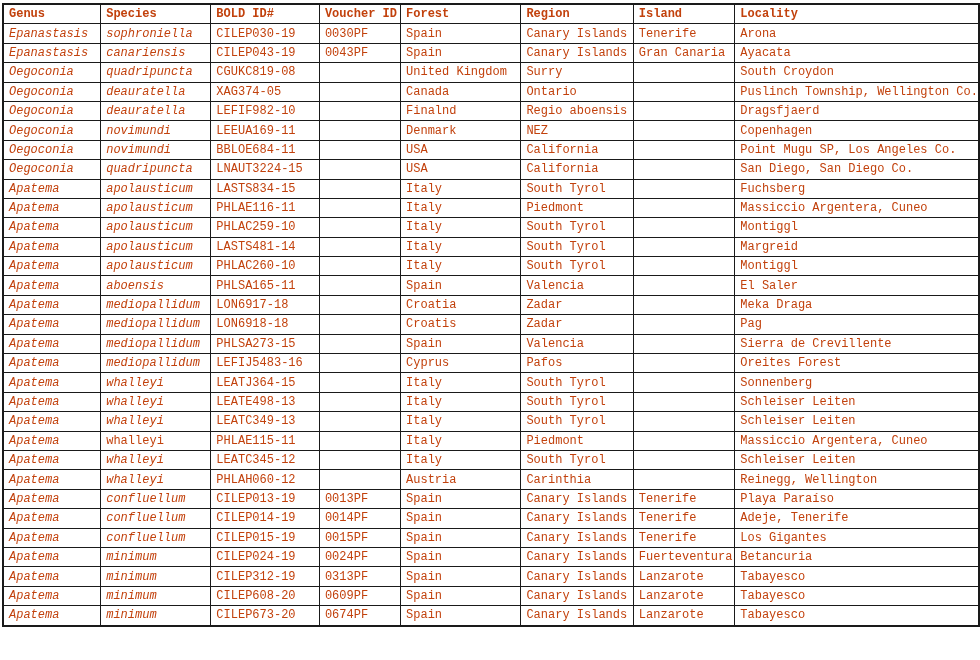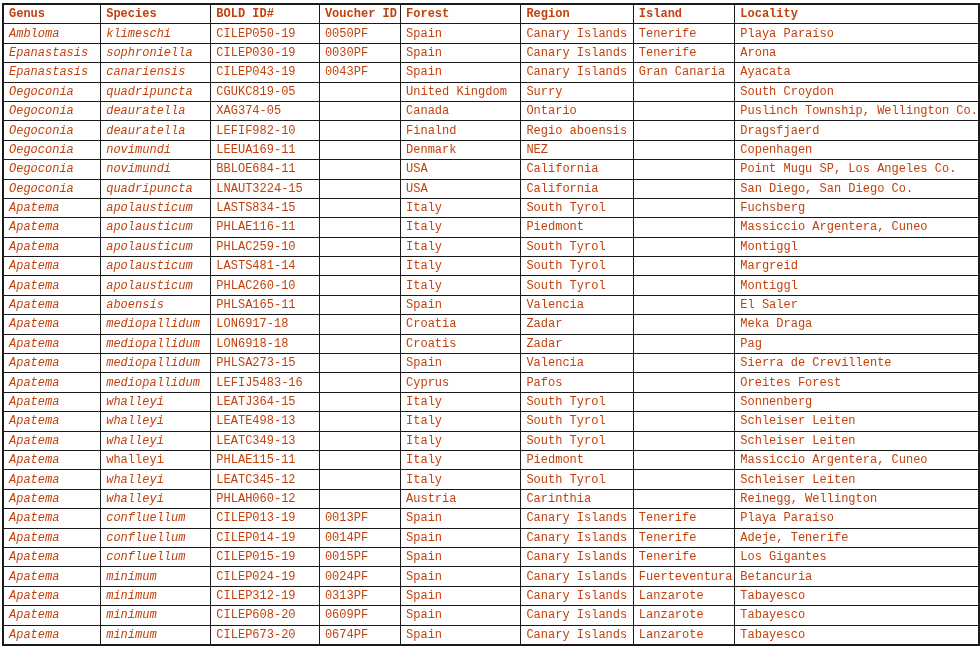--- a/index.html
+++ b/index.html
@@ -57,30 +57,20 @@
         <th>BOLD ID#</th>
         <th>Voucher ID</th>
         <th>Forest</th>
         <th>Region</th>
         <th>Island</th>
         <th>Locality</th>
       </tr>
     </thead>
     <tbody id="tbody">
         <tr>
-          <td class="it">Ambloma</td>
-          <td class="it">klimeschi</td>
-          <td>CILEP050-19</td>
-          <td>0050PF</td>
-          <td>Spain</td>
-          <td>Canary Islands</td>
-          <td>Tenerife</td>
-          <td>Playa Paraíso</td>
-        </tr>
-        <tr>
           <td class="it">Epanastasis</td>
           <td class="it">sophroniella</td>
           <td>CILEP030-19</td>
           <td>0030PF</td>
           <td>Spain</td>
           <td>Canary Islands</td>
           <td>Tenerife</td>
           <td>Arona</td>
         </tr>
         <tr>
@@ -89,21 +79,21 @@
           <td>CILEP043-19</td>
           <td>0043PF</td>
           <td>Spain</td>
           <td>Canary Islands</td>
           <td>Gran Canaria</td>
           <td>Ayacata</td>
         </tr>
         <tr>
           <td class="it">Oegoconia</td>
           <td class="it">quadripuncta</td>
-          <td>CGUKC819-05</td>
+          <td>CGUKC819-08</td>
           <td></td>
           <td>United Kingdom</td>
           <td>Surry</td>
           <td></td>
           <td>South Croydon</td>
         </tr>
         <tr>
           <td class="it">Oegoconia</td>
           <td class="it">deauratella</td>
           <td>XAG374-05</td>

